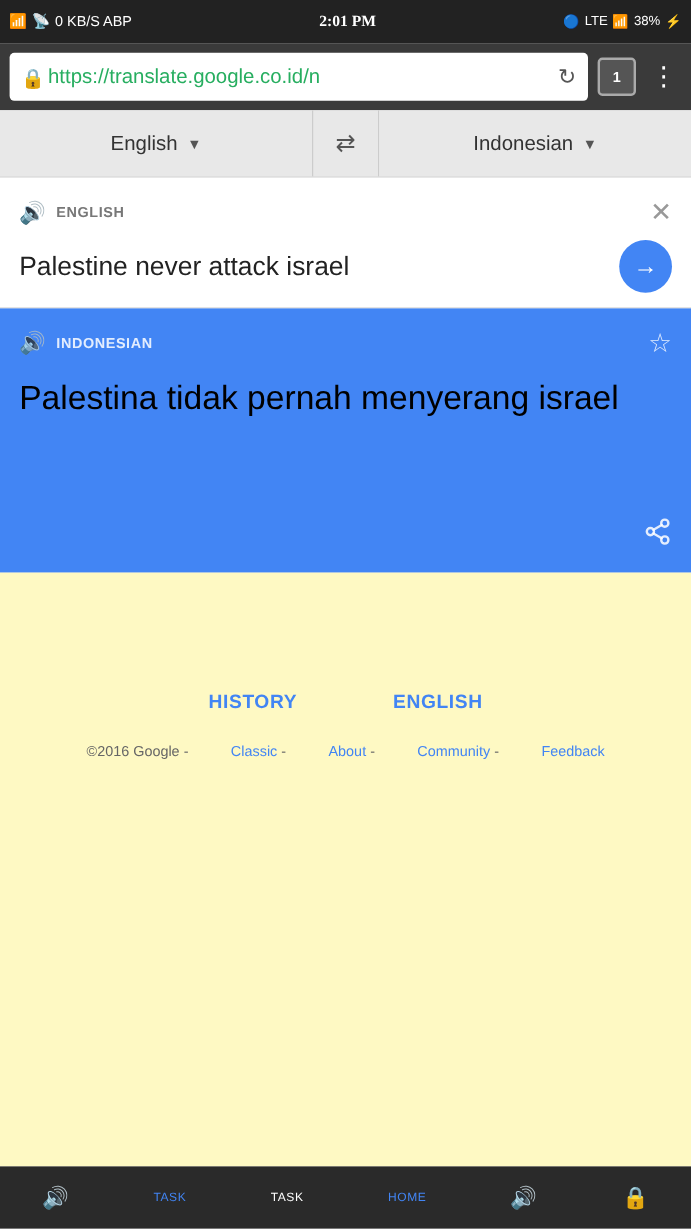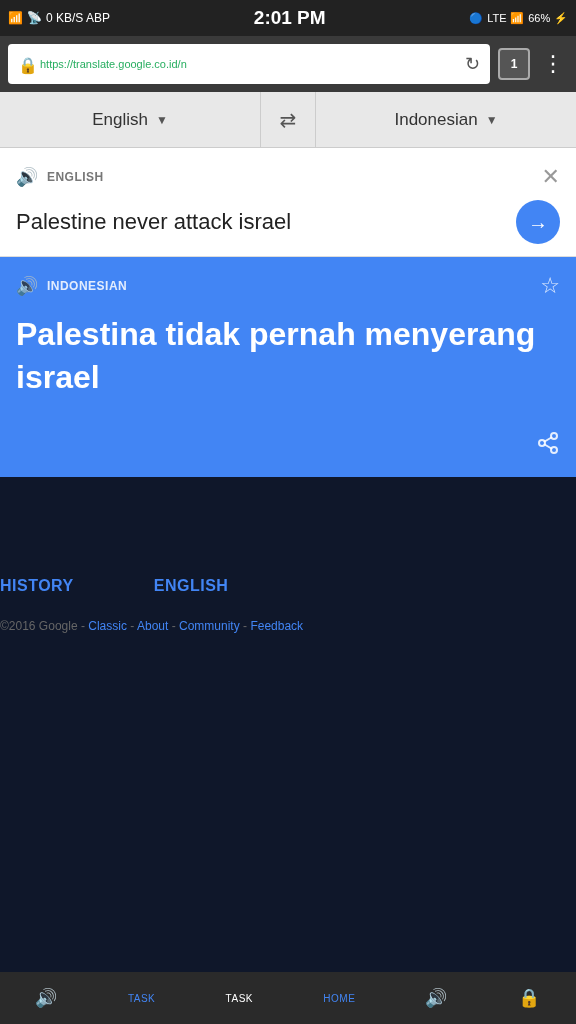--- a/index.html
+++ b/index.html
@@ -20,21 +20,21 @@
       height: 36px;
       display: flex;
       align-items: center;
       justify-content: space-between;
       padding: 0 8px;
       color: white;
       font-size: 12px;
       flex-shrink: 0;
     }
     .status-left { display: flex; align-items: center; gap: 4px; }
-    .status-center { font-size: 19px; font-weight: bold; }
+    .status-center { font-size: 13px; font-weight: bold; font-family: Liberation Serif, serif; }
     .status-right { display: flex; align-items: center; gap: 4px; font-size: 11px; }
 
     
     .browser-chrome {
       background: #3a3a3a;
       height: 56px;
       display: flex;
       align-items: center;
       padding: 6px 8px;
       gap: 8px;
@@ -51,21 +51,21 @@
       gap: 6px;
     }
     .lock-icon {
       width: 16px;
       height: 16px;
       color: #27ae60;
       font-size: 16px;
     }
     .url-text {
       color: #27ae60;
-      font-size: 11px;
+      font-size: 17px;
       flex: 1;
       overflow: hidden;
       text-overflow: ellipsis;
       white-space: nowrap;
     }
     .refresh-btn {
       font-size: 18px;
       color: #555;
       cursor: pointer;
     }
@@ -222,43 +222,43 @@
       color: rgba(255,255,255,0.85);
     }
     .star-btn {
       font-size: 22px;
       color: rgba(255,255,255,0.85);
       cursor: pointer;
       background: none;
       border: none;
     }
     .result-text {
-      font-size: 32px;
-      color: #ffffff;
+      font-size: 28px;
+      color: #000000;
       line-height: 1.35;
-      font-weight: 700;
+      font-weight: 400;
     }
     .share-btn {
       position: absolute;
       bottom: 16px;
       right: 16px;
       font-size: 22px;
       color: rgba(255,255,255,0.85);
       cursor: pointer;
       background: none;
       border: none;
     }
 
     
     .content-area {
       flex: 1;
-      background: #0f172a;
+      background: #fef9c3;
       display: flex;
       flex-direction: column;
-      align-items: flex-start;
+      align-items: center;
       padding-top: 60px;
       gap: 24px;
     }
 
     
     .history-starred {
       display: flex;
       gap: 80px;
       margin-top: 40px;
     }
@@ -275,20 +275,21 @@
 
     
     .footer {
       font-size: 12px;
       color: #666;
       text-align: center;
     }
     .footer a {
       color: #4285f4;
       text-decoration: none;
+      margin-left: 32px;
     }
 
     
     .bottom-nav {
       background: #2a2a2a;
       height: 52px;
       display: flex;
       align-items: center;
       justify-content: space-around;
       flex-shrink: 0;
@@ -324,21 +325,21 @@
   <div class="status-left">
     <span>📶</span>
     <span>📡</span>
     <span>0 KB/S ABP</span>
   </div>
   <div class="status-center">2:01 PM</div>
   <div class="status-right">
     <span>🔵</span>
     <span>LTE</span>
     <span>📶</span>
-    <span>66%</span>
+    <span>38%</span>
     <span>⚡</span>
   </div>
 </div>
 
 <div class="browser-chrome">
   <div class="url-bar">
     <span class="lock-icon">🔒</span>
     <span class="url-text">https://translate.google.co.id/n</span>
     <span class="refresh-btn">↻</span>
   </div>

